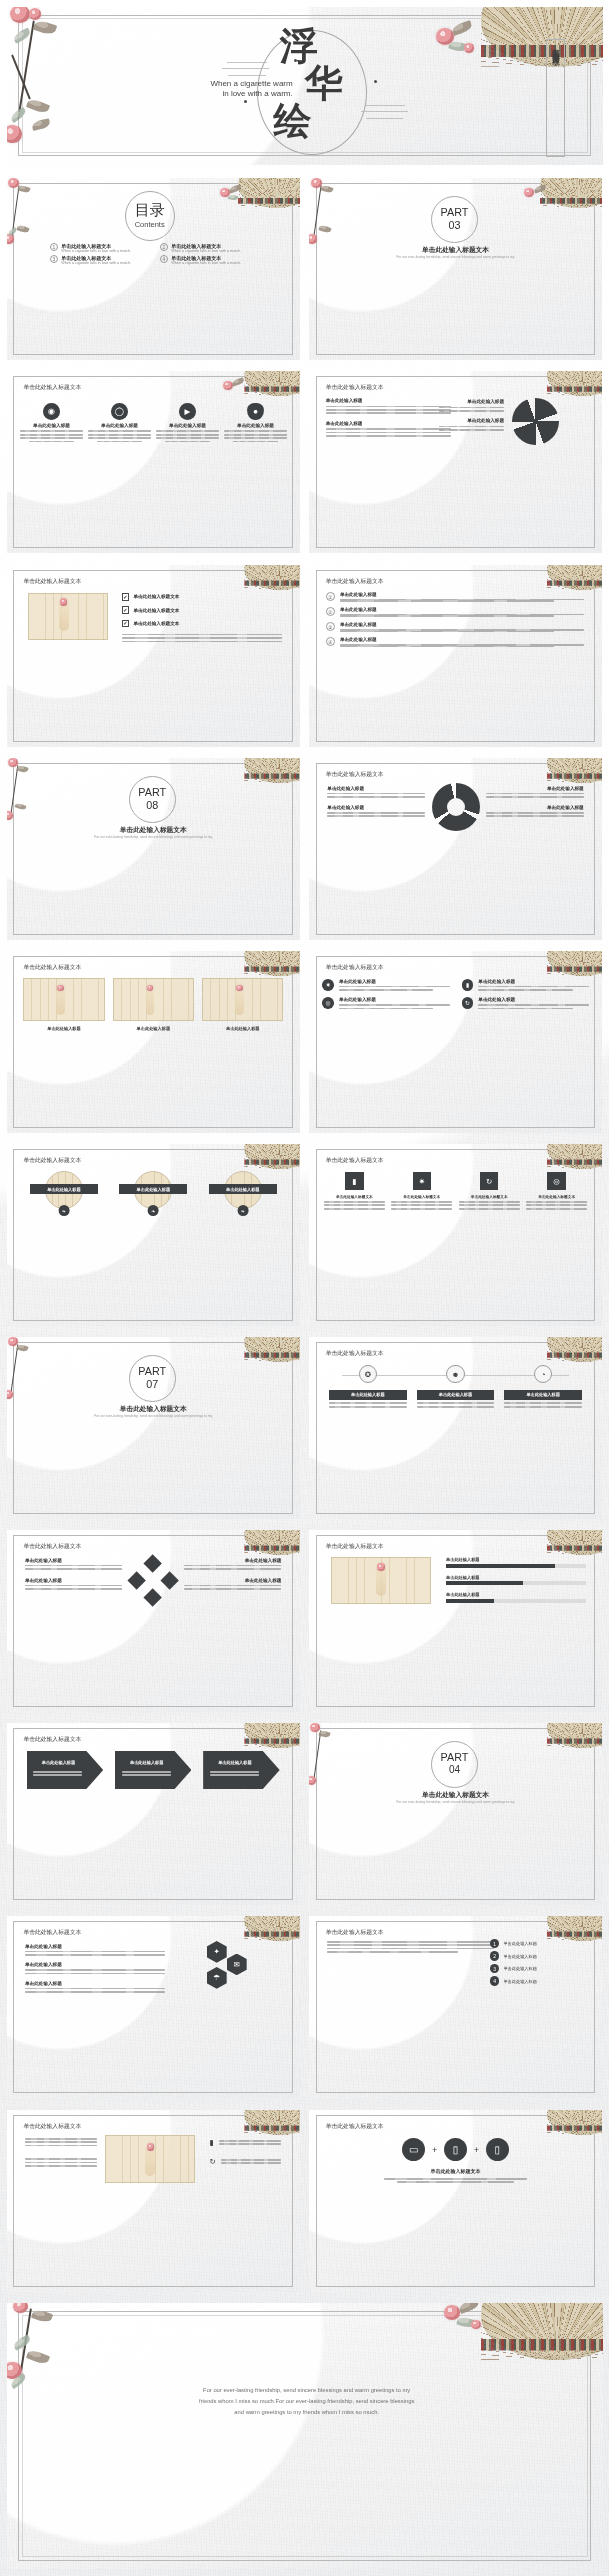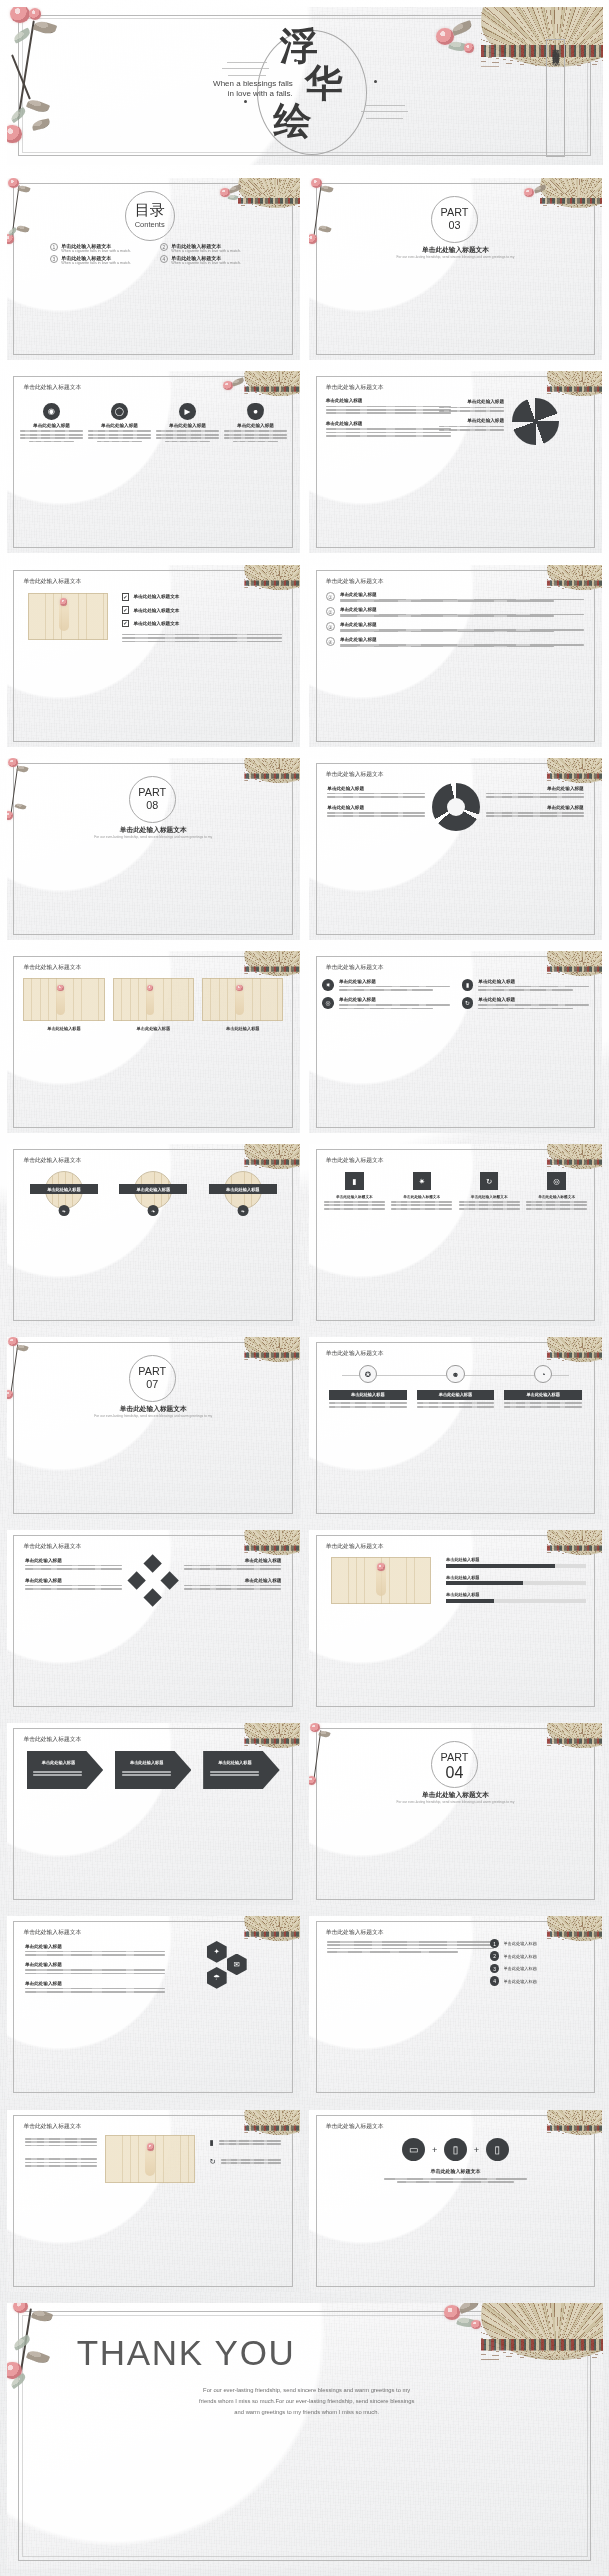--- a/index.html
+++ b/index.html
@@ -173,22 +173,22 @@
                   linear-gradient(#b6b6b6,#b6b6b6) 1.7px 6.7px/47px 0.8px no-repeat,
                   linear-gradient(#b6b6b6,#b6b6b6) 6.7px 13.3px/37px 0.8px no-repeat;"></div>
 
     <div style="position:absolute;left:250px;top:15px;width:113px;height:142px;">
       <span class="cn ttl-cn" style="position:absolute;left:23px;top:5px;font-size:38px;line-height:1;letter-spacing:0;">浮</span>
       <span class="cn ttl-cn" style="position:absolute;left:48px;top:42px;font-size:38px;line-height:1;">华</span>
       <span class="cn ttl-cn" style="position:absolute;left:16.7px;top:80px;font-size:38px;line-height:1;">绘</span>
     </div>
 
     <div style="position:absolute;left:178px;top:72px;width:108px;text-align:right;">
-      <div style="font-size:8px;color:#454545;">When a blessings falls</div>
-      <div style="font-size:8px;color:#454545;margin-top:1.7px;">in love with a falls.</div>
+      <div style="font-size:8px;color:#454545;">When a cigarette warm</div>
+      <div style="font-size:8px;color:#454545;margin-top:1.7px;">in love with a warm.</div>
     </div>
 
     <div style="position:absolute;left:287px;top:52px;width:3.3px;height:3.3px;border-radius:50%;background:#4a4a4a;"></div>
     <div style="position:absolute;left:237px;top:93px;width:3.3px;height:3.3px;border-radius:50%;background:#4a4a4a;"></div>
     <div style="position:absolute;left:367px;top:73px;width:3.3px;height:3.3px;border-radius:50%;background:#4a4a4a;"></div>
 
     <div style="position:absolute;right:38px;top:32px;width:18.3px;height:118px;border:0.8px solid #b4b4b4;display:flex;align-items:flex-start;justify-content:center;padding-top:2.5px;">
       <span class="cn" style="writing-mode:vertical-rl;font-size:7.5px;color:#3f3f3f;letter-spacing:0.8px;">文艺中国风教育培训课件模板</span>
     </div>
   </div>
@@ -858,21 +858,21 @@
         <div class="rim"></div>
     </div>
     <div class="branch" style="left:-3.3px;top:-1.7px;width:42px;height:82px;">
       <div class="twig" style="left:10.8px;top:8.3px;width:0.8px;height:48px;transform:rotate(8deg)"></div>
       <div class="rose" style="left:4.2px;top:1.7px;width:10px;height:9.2px;"></div>
       <div class="rose" style="left:0.8px;top:55px;width:9.2px;height:8.3px;"></div>
       <div class="leaf" style="left:13.3px;top:10px;width:10.8px;height:5.8px;transform:rotate(18deg)"></div>
     </div>
     <div class="circ-outline" style="position:absolute;left:122px;top:18.3px;width:47px;height:47px;"></div>
     <div style="position:absolute;left:122px;top:28px;width:47px;text-align:center;font-size:10.8px;color:#2f2f2f;">PART</div>
-    <div style="position:absolute;left:122px;top:41px;width:47px;text-align:center;font-size:16px;color:#2f2f2f;">04</div>
+    <div style="position:absolute;left:122px;top:41px;width:47px;text-align:center;font-size:10px;color:#2f2f2f;">04</div>
     <div class="cn" style="position:absolute;left:0;top:68px;width:100%;text-align:center;font-size:6.7px;font-weight:bold;color:#333;">单击此处输入标题文本</div>
     <div style="position:absolute;left:0;top:77px;width:100%;text-align:center;font-size:3.3px;color:#9a9a9a;">For our ever-lasting friendship, send sincere blessings and warm greetings to my</div>
   </div>
 
   <div class="slide" style="left: 6.7px; top: 1916px; width: 293px; height: 182px;">
     <div class="paper"></div>
       <div class="frame" style="inset:5px 6.7px;"></div>
     <div class="umbrella" style="right:-16.7px;top:-23px;width:72px;height:48px;">
       <div class="dome"></div>
         <div class="ribs"></div>
@@ -1024,21 +1024,20 @@
       <div class="leaf" style="left:25px;top:52px;width:21.7px;height:10px;transform:rotate(22deg)"></div>
       <div class="leafg" style="left:8.3px;top:77px;width:16.7px;height:8.3px;transform:rotate(-35deg)"></div>
     </div>
     <div class="branch" style="right:97px;top:-3.3px;width:67px;height:45px;">
       <div class="rose" style="left:5px;top:5px;width:16.7px;height:15px;"></div>
       <div class="leaf" style="left:20px;top:1.7px;width:20px;height:10px;transform:rotate(-18deg)"></div>
       <div class="leafg" style="left:18.3px;top:18.3px;width:18.3px;height:9.2px;transform:rotate(16deg)"></div>
       <div class="rose" style="left:32px;top:20px;width:10px;height:9.2px;"></div>
     </div>
 
-    <div style="position:absolute;left:70px;top:32px;font-size:35px;letter-spacing:1.7px;color:#5a5a5a;line-height:1;">THANK YOU</div>
     <div style="position:absolute;left:125px;top:82px;width:350px;text-align:center;">
       <div style="font-size:5.8px;color:#6f6f6f;line-height:1.9;">For our ever-lasting friendship, send sincere blessings and warm greetings to my</div>
       <div style="font-size:5.8px;color:#6f6f6f;line-height:1.9;">friends whom I miss so much.For our ever-lasting friendship, send sincere blessings</div>
       <div style="font-size:5.8px;color:#6f6f6f;line-height:1.9;">and warm greetings to my friends whom I miss so much.</div>
     </div>
   </div>
 
 </div>
 
 

